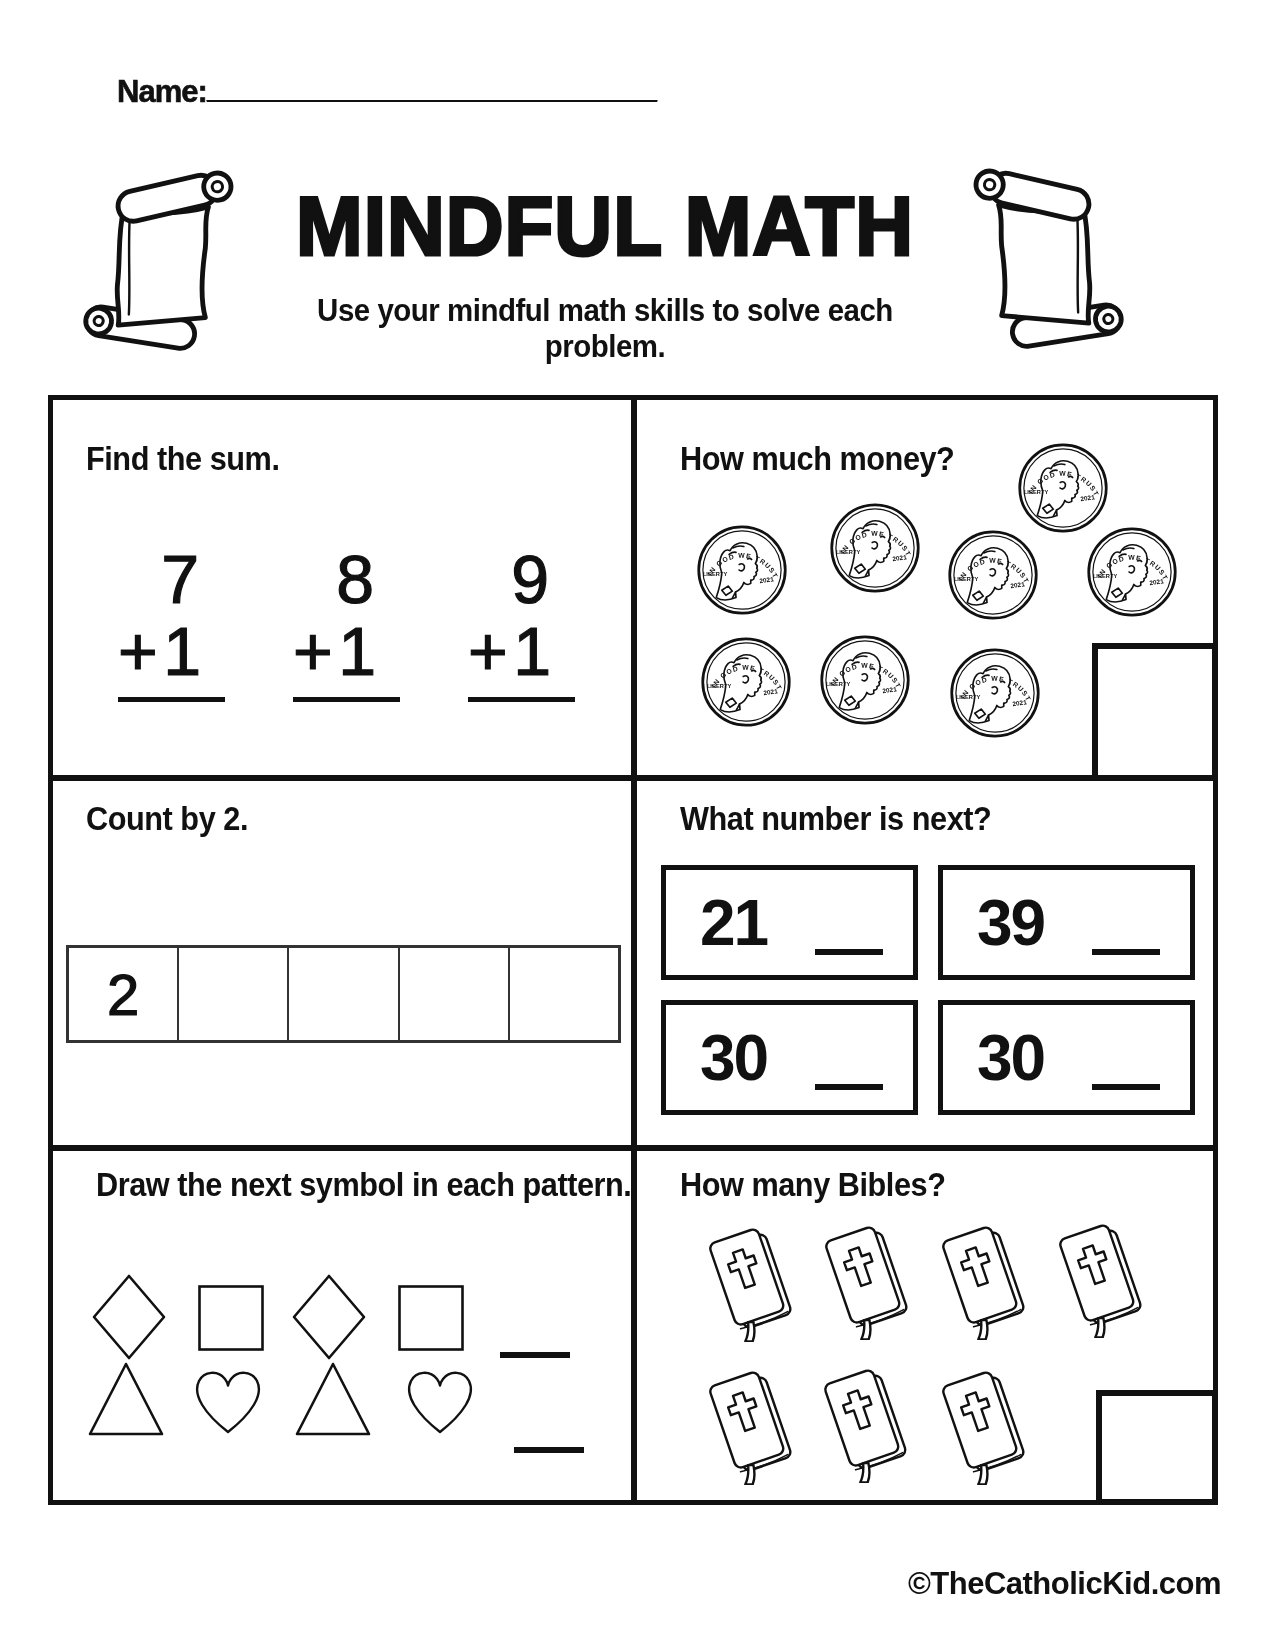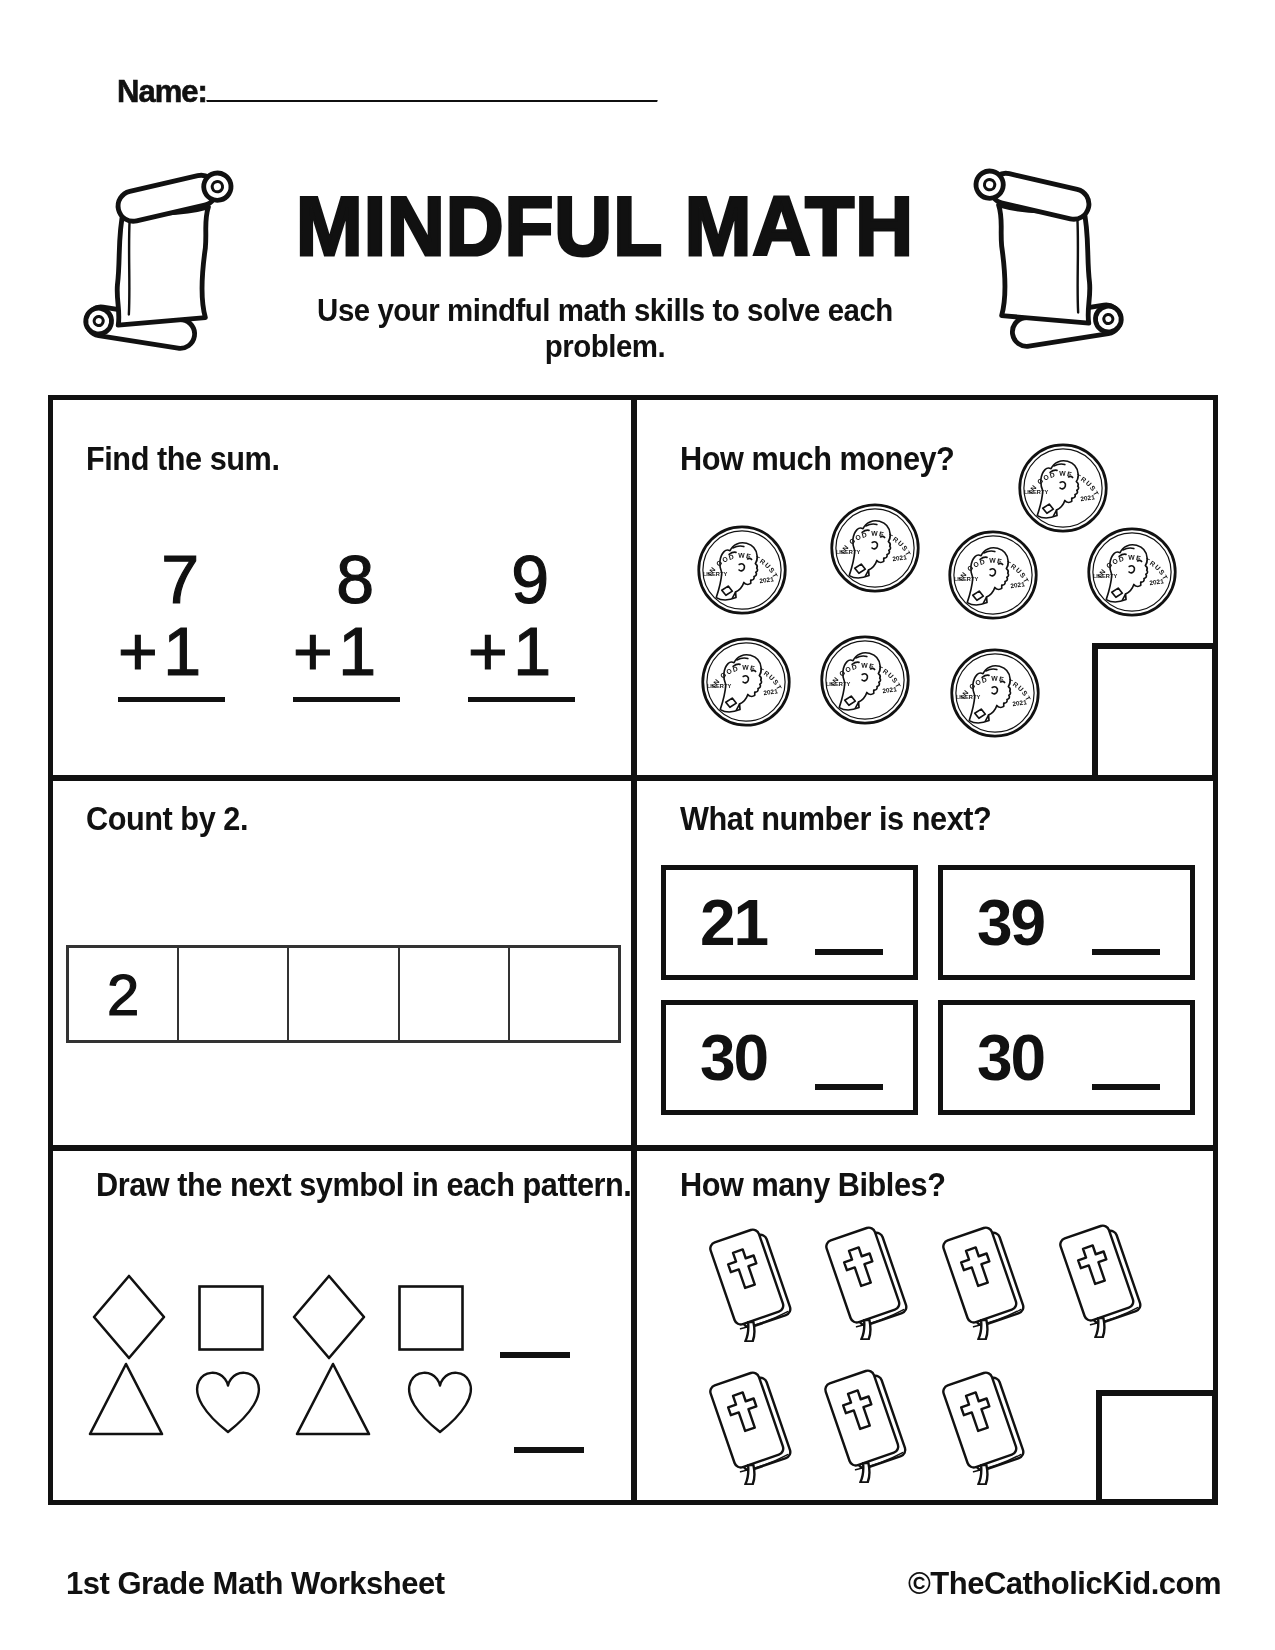--- a/index.html
+++ b/index.html
@@ -467,15 +467,14 @@
         <path d="M51 28 h11 v10 h9 v9 h-9 v21 h-11 v-21 h-9 v-9 h9 Z"></path>
         <path d="M42 104 C40 112 37 118 32.5 122.5 L40 125 C44.5 120 46.5 113 47.5 105.5 Z"></path>
       </g>
     </svg>
   </div>
     </div>
 
   <div class="ans-box" style="left:1092px;top:643px;width:126px;height:138px;"></div>
   <div class="ans-box" style="left:1096px;top:1390px;width:122px;height:115px;"></div>
 
-  <div class="footer-left">1st Grade Math Worksheet</div>
   <div class="footer-right">©TheCatholicKid.com</div>
 </div>
 
 </body></html>

